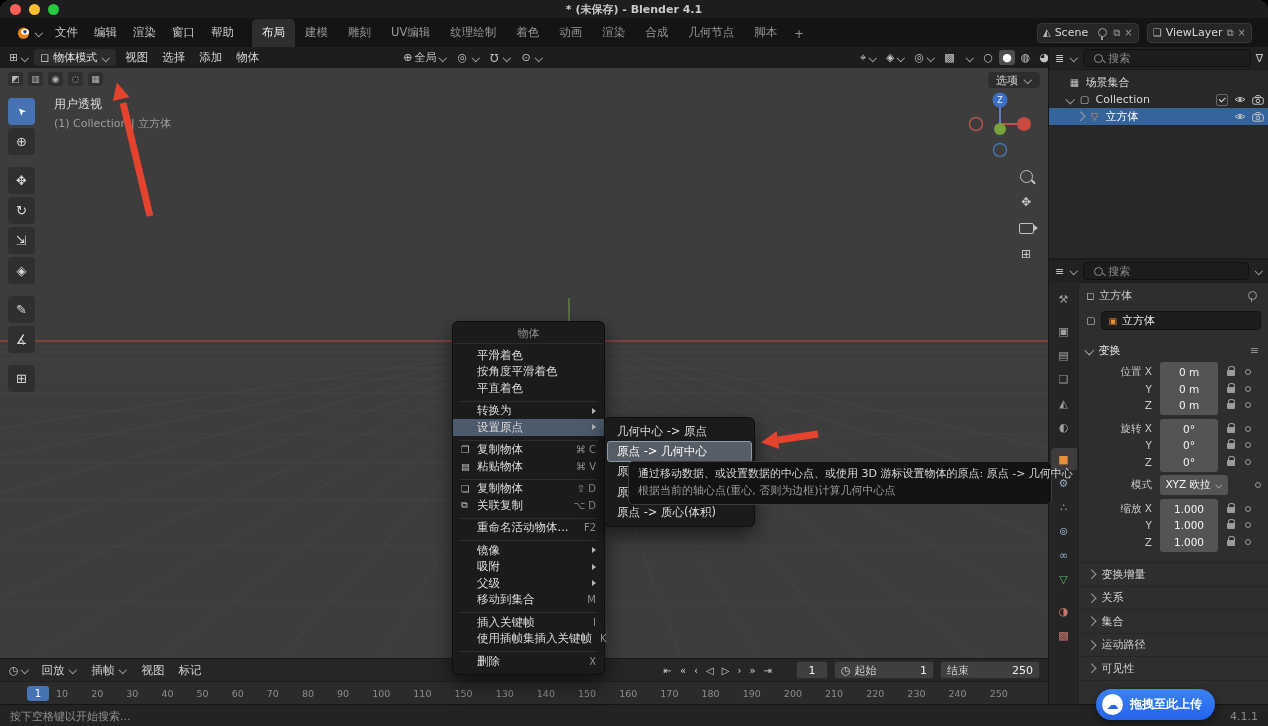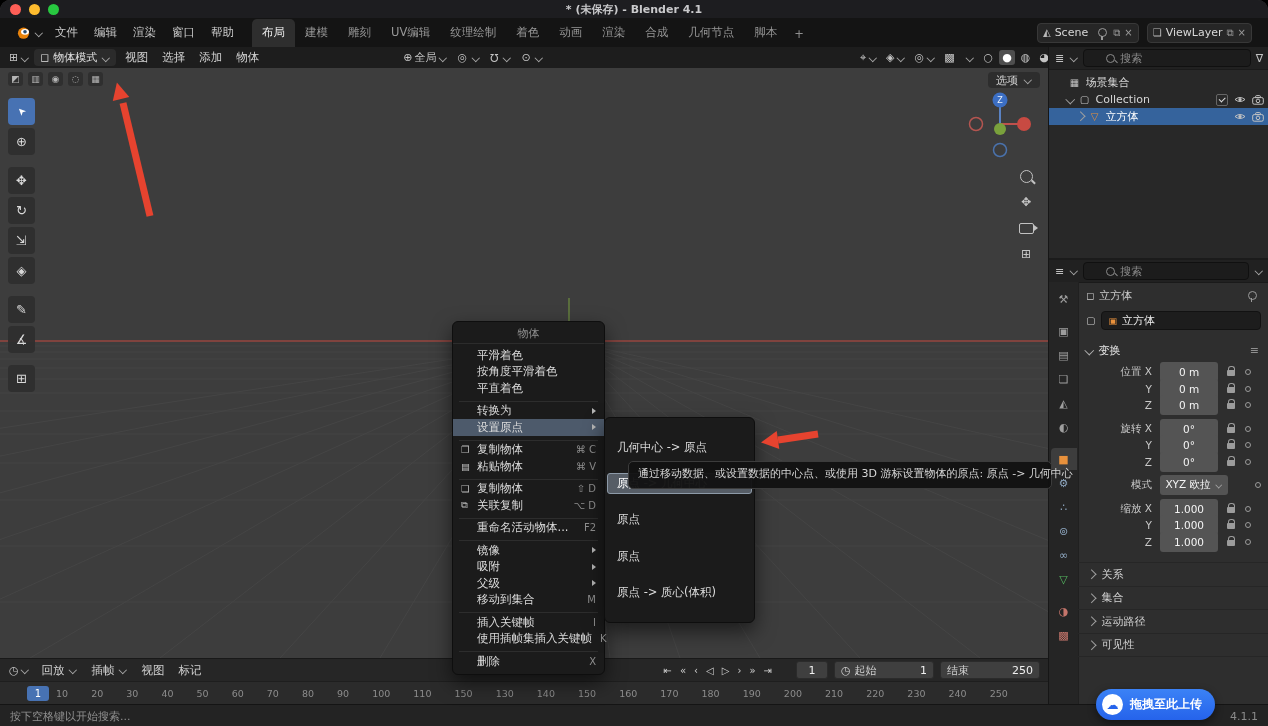--- a/index.html
+++ b/index.html
@@ -67,33 +67,33 @@
   .mitem .mlabel{flex:1;white-space:nowrap}
   .mitem .mshort{color:#8f8f8f;font-size:10px;margin-left:8px}
   .mitem .subarrow{display:none;width:0;height:0;border-left:4px solid #b5b5b5;border-top:3.5px solid transparent;border-bottom:3.5px solid transparent;margin-left:6px}
   .mitem.f-submenu .subarrow{display:block}
   .mitem.f-highlight{background:#4d5a6b}
   .mitem.f-sep{height:6px;padding:0 6px}
   .mitem.f-sep::before{content:"";display:block;width:100%;height:1px;background:#2d2d2d;margin-top:3px}
 
   
   .submenu{position:absolute;left:604px;top:417px;width:149px;background:#1b1b1b;border:1px solid #0e0e0e;border-radius:6px;box-shadow:0 8px 20px rgba(0,0,0,.55);z-index:41;padding:3px 0;font-size:11.5px}
-  .smitem{height:18.4px;display:flex;align-items:center;padding:0 9px;margin:16px 2px;color:#dcdcdc;border:1px solid transparent;border-radius:3px;white-space:nowrap;overflow:hidden}
+  .smitem{height:18.4px;display:flex;align-items:center;padding:0 9px;margin:0 2px;color:#dcdcdc;border:1px solid transparent;border-radius:3px;white-space:nowrap;overflow:hidden}
   .smitem.f-highlight{background:#565d66;border-color:#8d9aa8;color:#fff}
 
   
   .tooltip{position:absolute;left:628px;top:461px;width:404px;background:rgba(18,18,18,.96);border:1px solid #3c3c3c;border-radius:5px;z-index:42;padding:4px 9px 5px;font-size:11px;line-height:1.5}
   .tooltip .t1{color:#d8d8d8;white-space:nowrap}
   .tooltip .t2{color:#9a9a9a;white-space:nowrap}
 
   
   .rightpanel{position:absolute;top:47px;left:1048px;width:220px;height:657px;background:#2e2e2e;border-left:1px solid #161616}
   .pheader{height:22px;background:#212121;display:flex;align-items:center;gap:5px;padding:0 6px;border-bottom:1px solid #1a1a1a}
   .pheader .g{color:#c2c2c2;font-size:11px}
-  .search{flex:1;display:flex;align-items:center;gap:5px;height:16px;background:#1c1c1c;border:1px solid #101010;border-radius:4px;padding:0 22px;color:#8b8b8b}
+  .search{flex:1;display:flex;align-items:center;gap:5px;height:16px;background:#1c1c1c;border:1px solid #101010;border-radius:4px;padding:0 10px;color:#8b8b8b}
   .isearch{width:7px;height:7px;border:1.3px solid #8b8b8b;border-radius:50%;position:relative;flex:none}
   .isearch::after{content:"";position:absolute;width:4px;height:1.3px;background:#8b8b8b;transform:rotate(45deg);right:-3.5px;bottom:-1px}
   .outliner{position:absolute;top:0;left:0;right:0;height:211px;background:#282828;border-bottom:2px solid #1b1b1b}
   .orows{padding-top:4px}
   .orow{height:17px;display:flex;align-items:center;gap:4px;padding-right:5px;color:#d6d6d6}
   .orow.f-selected{background:#35639c;color:#fff}
   .orow .chev{width:5.5px;height:5.5px;border-right:1.3px solid #9f9f9f;border-bottom:1.3px solid #9f9f9f;visibility:hidden;flex:none;margin-left:2px}
   .orow.f-open .chev{visibility:visible;transform:rotate(45deg)}
   .orow.f-closed .chev{visibility:visible;transform:rotate(-45deg)}
   .orow .g{font-size:10px;color:#c6c6c6;width:14px;text-align:center;flex:none}
@@ -345,20 +345,24 @@
         <span class="vp-ci g">◉</span>
         <span class="vp-ci g">◌</span>
         <span class="vp-ci g">▦</span>
       </div>
 
     <span class="vp-options">
       <span>选项</span>
         <span class="caret"></span>
     </span>
 
+    <div class="vp-label">
+      <div class="l1">用户透视</div>
+      <div class="l2">(1) Collection | 立方体</div>
+    </div>
 
     <div class="vtools">
         <span class="tbtn f-active f-rot">
           <span class="g">➤</span>
         </span>
         <span class="tbtn">
           <span class="g">⊕</span>
         </span>
         <span class="tbtn f-gap">
           <span class="g">✥</span>
@@ -561,20 +565,21 @@
         <div class="smitem">几何中心 -&gt; 原点</div>
         <div class="smitem f-highlight">原点 -&gt; 几何中心</div>
         <div class="smitem">原点</div>
         <div class="smitem">原点</div>
         <div class="smitem">原点 -&gt; 质心(体积)</div>
       </div>
   </div>
 
   <div class="tooltip">
     <div class="t1">通过移动数据、或设置数据的中心点、或使用 3D 游标设置物体的原点: 原点 -&gt; 几何中心</div>
+    <div class="t2">根据当前的轴心点(重心, 否则为边框)计算几何中心点</div>
   </div>
 
   <div class="rightpanel">
 
     <div class="outliner">
       <div class="pheader">
         <span class="g">≣</span>
         <span class="caret"></span>
         <span class="search">
           <span class="isearch"></span>
@@ -787,20 +792,24 @@
             <div class="trow f-lock">
             <span class="tlabel">Z</span>
             <span class="tfield">
               <span>1.000</span>
             </span>
             <span class="lock"></span>
             <span class="adot"></span>
           </div>
           </div>
         <div class="psecs">
+            <div class="psec">
+            <span class="chevc"></span>
+            <span>变换增量</span>
+          </div>
             <div class="psec">
             <span class="chevc"></span>
             <span>关系</span>
           </div>
             <div class="psec">
             <span class="chevc"></span>
             <span>集合</span>
           </div>
             <div class="psec">
             <span class="chevc"></span>

